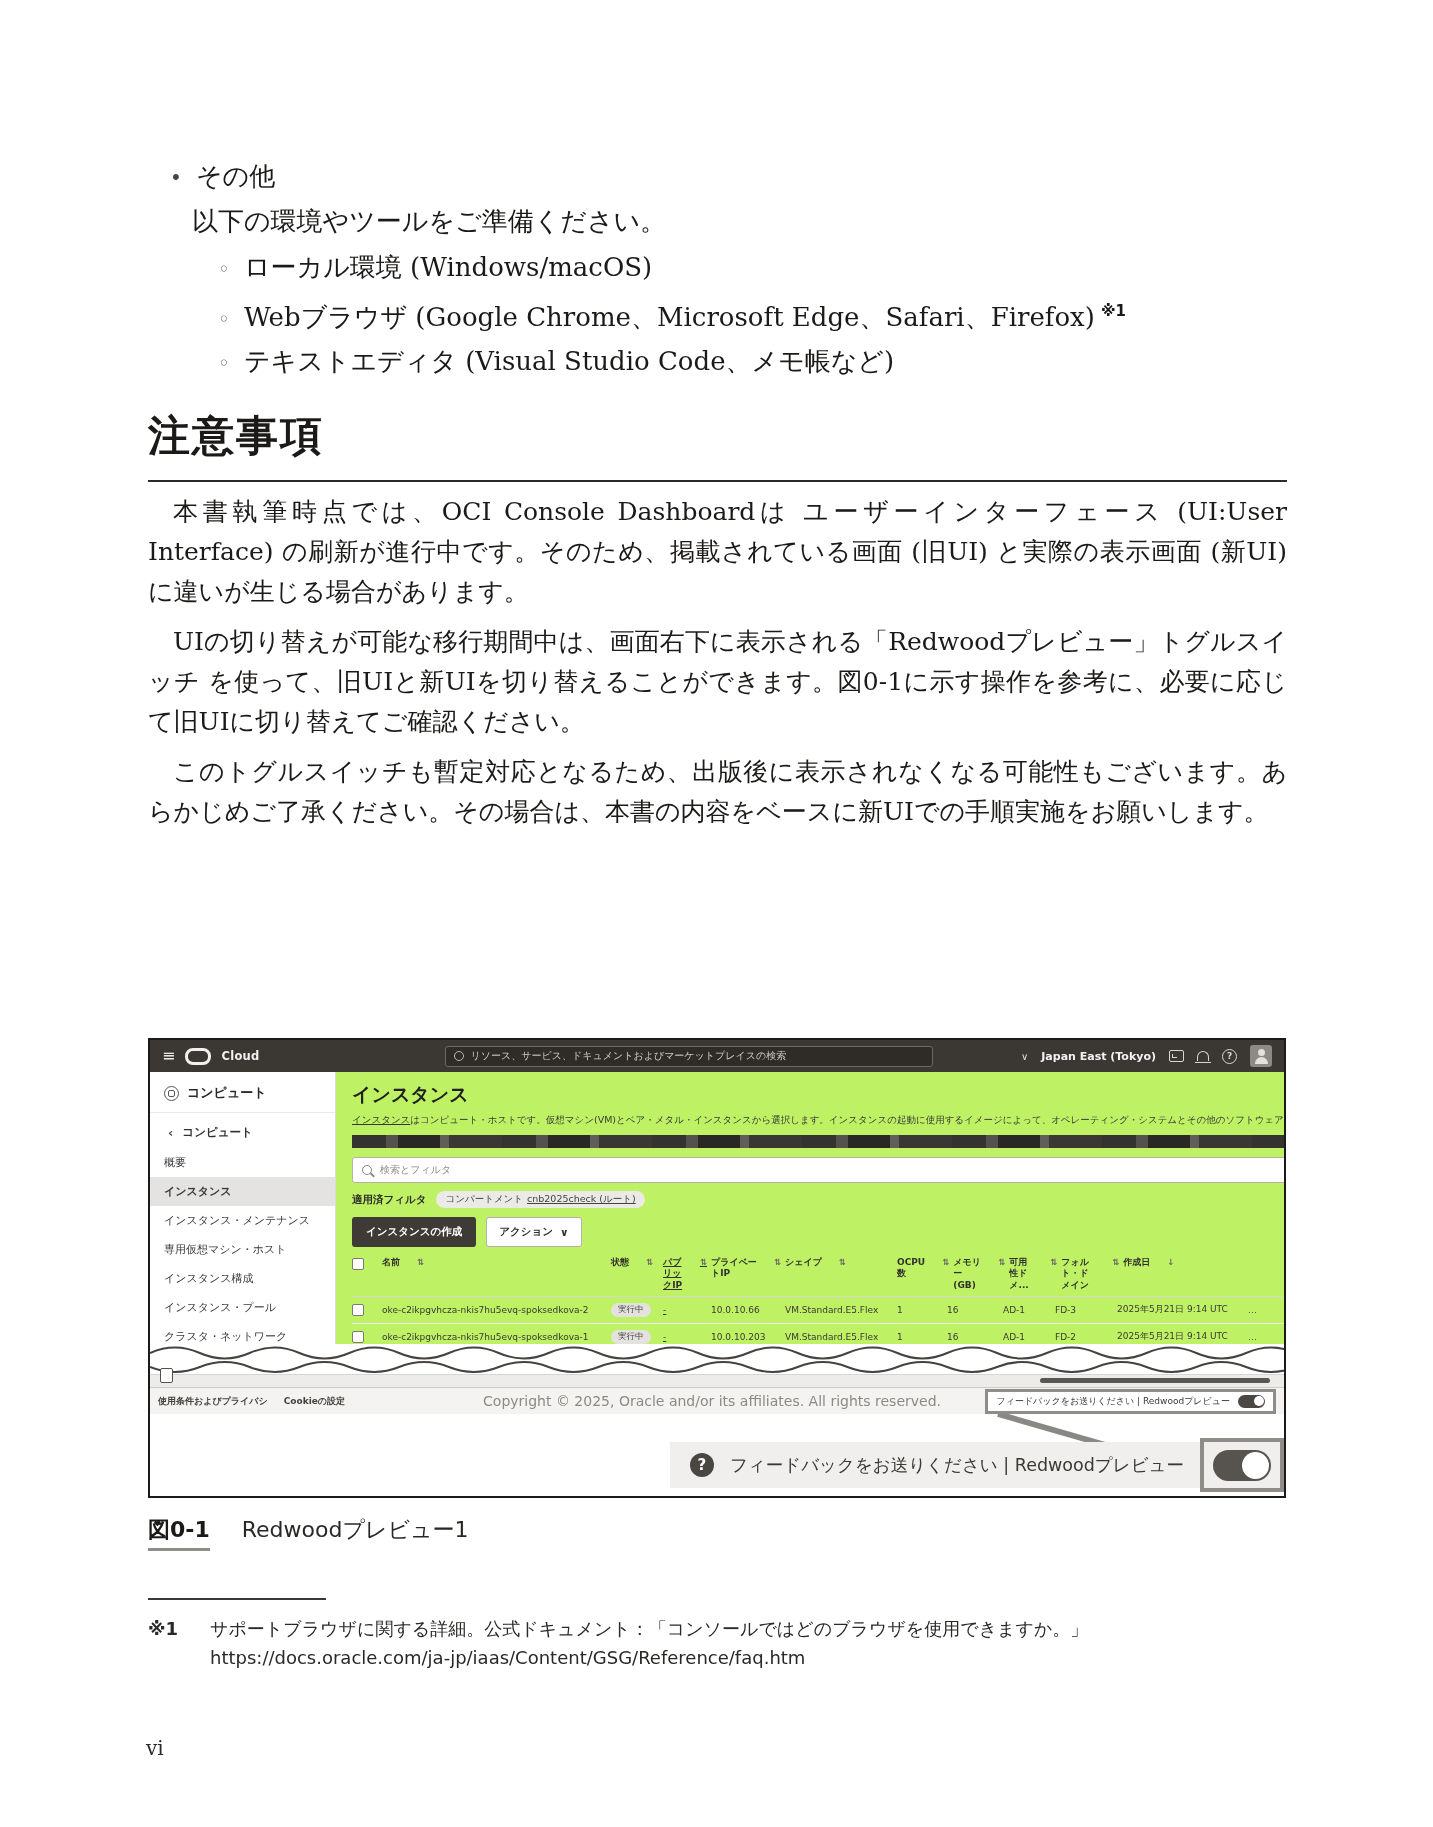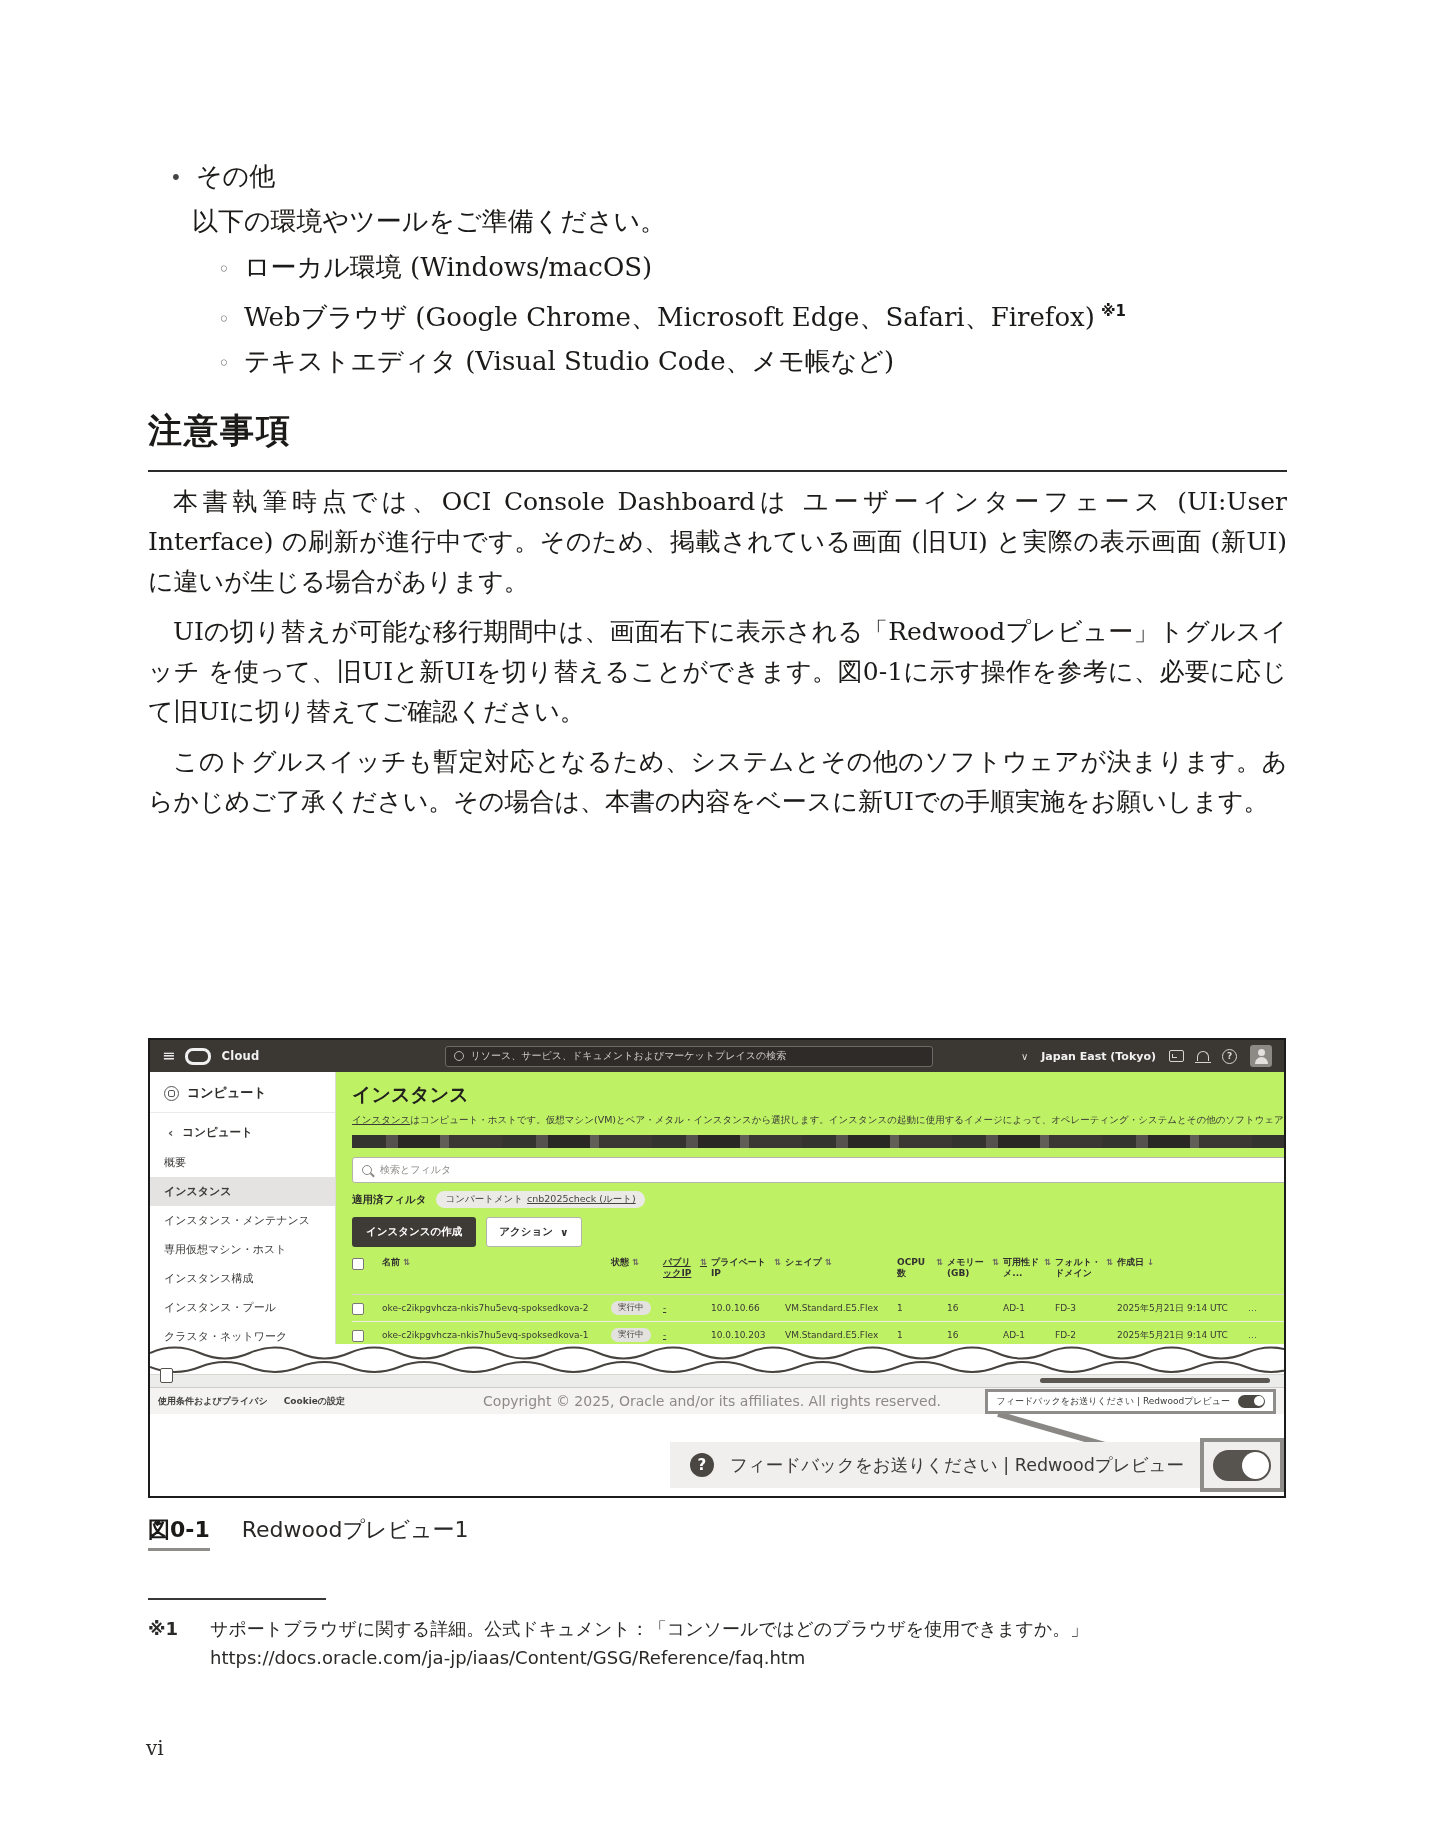--- a/index.html
+++ b/index.html
@@ -14,21 +14,21 @@
   .intro-row{display:flex;align-items:baseline;}
   .marker{width:26px;flex:0 0 26px;color:#444;}
   .marker.dot{font-size:20px;}
   .intro-lead{margin:3px 0 6px 22px;}
   .sub-item{display:flex;align-items:baseline;margin:2px 0 0 48px;}
   .sub-item .marker{color:#777;font-size:20px;}
   sup.fnref{font-size:15px;font-family:"DejaVu Sans","Liberation Sans",sans-serif;font-weight:bold;margin-left:6px;}
 
   
   .notes{position:absolute;left:148px;top:408px;width:1139px;}
-  .notes h2{margin:0;font-size:34px;letter-spacing:2px;font-weight:bold;}
+  .notes h2{margin:0;font-size:42px;letter-spacing:2px;font-weight:bold;}
   .rule{border:0;border-top:2px solid #2b2b2b;margin:16px 0 0 0;}
   .subheading{margin-top:20px;font-size:23px;font-weight:bold;letter-spacing:.5px;}
   .para{margin:10px 0 0 0;font-size:25px;line-height:40px;text-align:justify;text-indent:1em;}
 
   
   .figure{position:absolute;left:148px;top:1038px;width:1138px;height:460px;
           border:2px solid #1b1b1b;box-sizing:border-box;display:flex;flex-direction:column;
           font-family:"DejaVu Sans","Liberation Sans",sans-serif;background:#fff;}
 
   
@@ -87,21 +87,21 @@
   .actions-row{margin-top:9px;display:flex;align-items:center;gap:10px;}
   .btn-dark{background:#3e3a35;color:#fff;font-size:10.5px;font-weight:bold;border-radius:3px;padding:8px 14px;}
   .btn-outline{background:#fff;border:1px solid #b5b2ae;border-radius:3px;color:#33312f;
                font-size:10.5px;font-weight:bold;padding:7px 12px;display:flex;gap:7px;align-items:center;}
 
   
   .tbl{margin-top:10px;}
   .thead,.trow{display:flex;align-items:flex-start;gap:4px;}
   .thead{border-bottom:1px solid #d9d6d2;padding-bottom:5px;min-height:32px;}
   .trow{align-items:center;height:26px;border-bottom:1px solid #eeece9;}
-  .th{font-size:9px;font-weight:bold;color:#33312f;display:flex;gap:3px;line-height:1.25;}
+  .th{font-size:9px;font-weight:bold;color:#33312f;display:flex;gap:17px;line-height:1.25;}
   .th .sort{color:#6b6864;font-size:8.5px;}
   .td{font-size:9px;color:#3a3835;white-space:nowrap;overflow:hidden;}
   .c-cbx{flex:0 0 26px;display:flex;justify-content:flex-start;padding-top:1px;}
   .cbx{width:10px;height:10px;border:1.5px solid #7c7975;border-radius:2px;background:#fff;}
   .c-name{flex:0 0 225px;}
   .c-state{flex:0 0 48px;}
   .c-pub{flex:0 0 44px;text-decoration:underline;}
   .c-priv{flex:0 0 70px;}
   .c-shape{flex:0 0 108px;}
   .c-ocpu{flex:0 0 46px;}
@@ -179,21 +179,21 @@
       <span class="marker">◦</span>
       <span>テキストエディタ (Visual Studio Code、メモ帳など)</span>
     </div>
   </div>
 
   <div class="notes">
     <h2 class="sans">注意事項</h2>
     <hr class="rule">
     <p class="para">本書執筆時点では、OCI Console Dashboardは ユーザーインターフェース (UI:User Interface) の刷新が進行中です。そのため、掲載されている画面 (旧UI) と実際の表示画面 (新UI) に違いが生じる場合があります。</p>
     <p class="para">UIの切り替えが可能な移行期間中は、画面右下に表示される「Redwoodプレビュー」トグルスイッチ を使って、旧UIと新UIを切り替えることができます。図0-1に示す操作を参考に、必要に応じて旧UIに切り替えてご確認ください。</p>
-    <p class="para">このトグルスイッチも暫定対応となるため、システムとその他のソフトウェアが決まります。あらかじめご了承ください。その場合は、本書の内容をベースに新UIでの手順実施をお願いします。</p>
+    <p class="para">このトグルスイッチも暫定対応となるため、出版後に表示されなくなる可能性もございます。あらかじめご了承ください。その場合は、本書の内容をベースに新UIでの手順実施をお願いします。</p>
   </div>
 
   <div class="figure">
 
     <div class="topbar">
       <span class="hamburger">≡</span>
       <span class="oracle-logo"></span>
       <span class="brand">Cloud</span>
       <div class="top-search">
         <span class="mag"></span>

